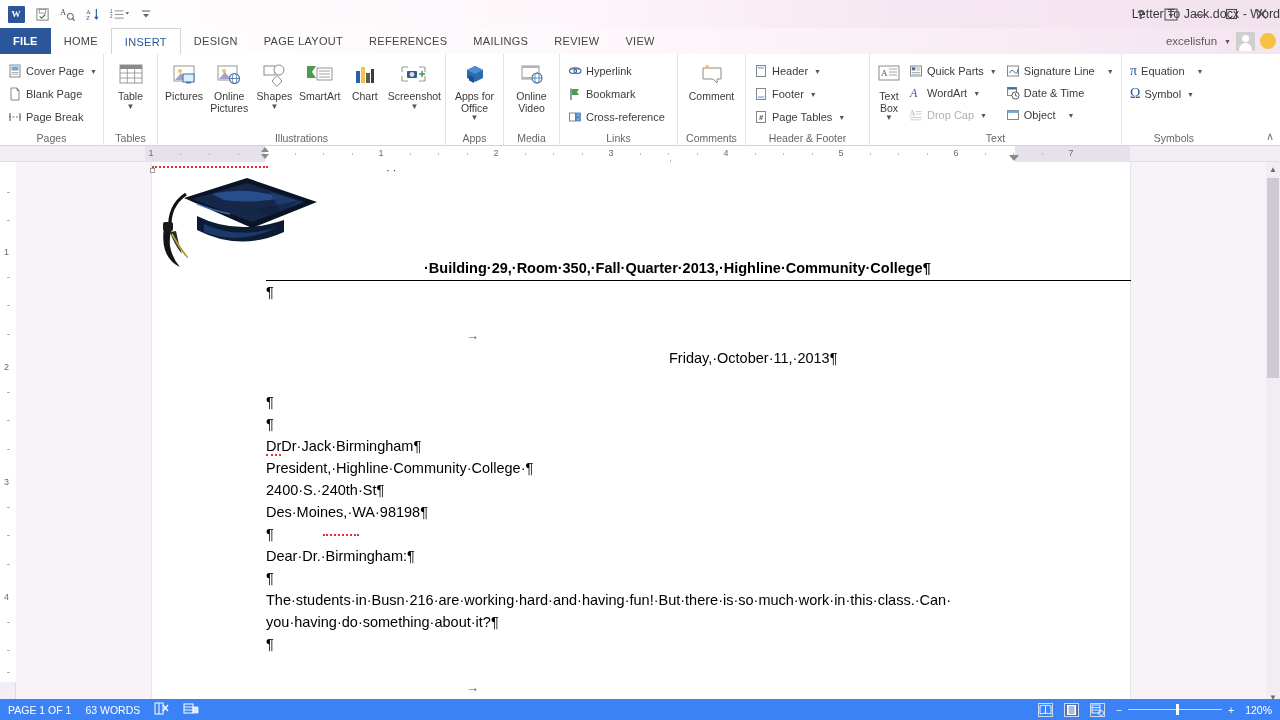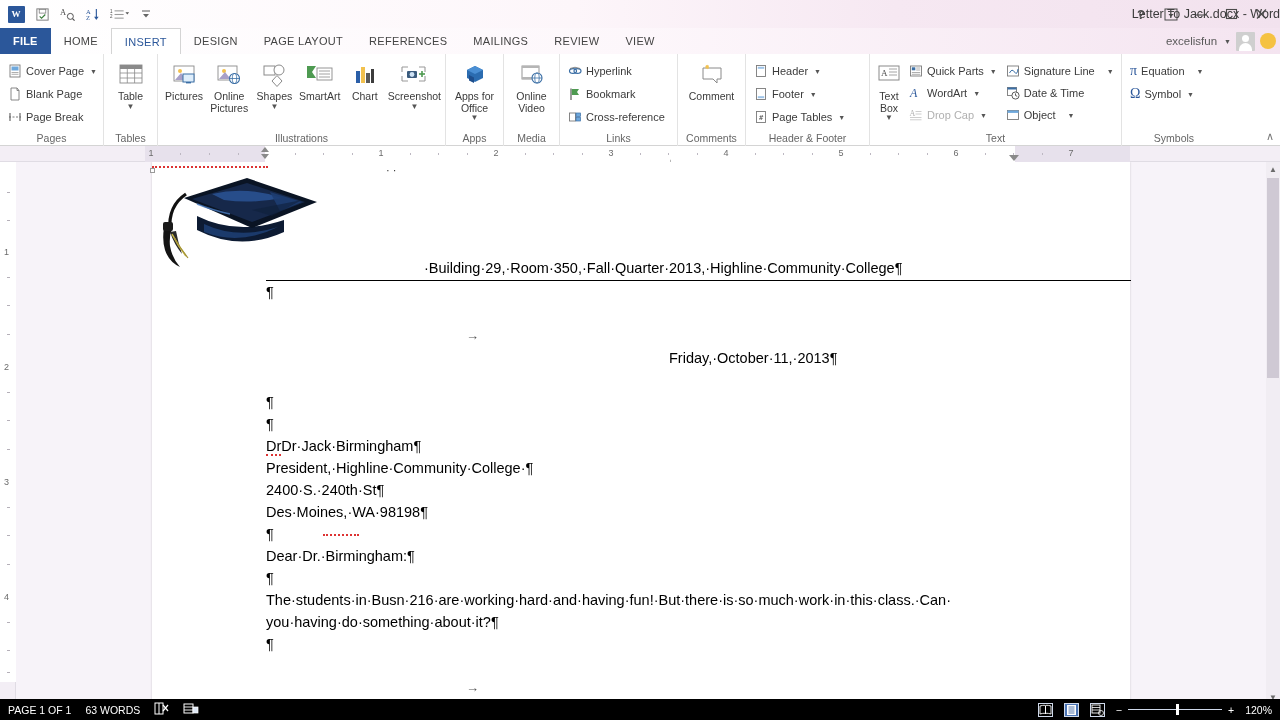--- a/index.html
+++ b/index.html
@@ -146,21 +146,21 @@
   .vscroll {
     position:absolute; right:0; top:162px; width:14px; height:543px; background:#f1edf3;
   }
   .vscroll .thumb { position:absolute; left:1px; top:16px; width:12px; height:200px; background:#cfc9d4; }
   .vscroll .arr { position:absolute; left:0; width:14px; height:15px; font-size:8px; color:#6b6b6b;
                   display:flex;align-items:center;justify-content:center;}
 
   
   .statusbar {
     position:absolute; bottom:0; left:0; width:1280px; height:21px;
-    background:#000000; color:#fff; display:flex; align-items:center;
+    background:#3b82f6; color:#fff; display:flex; align-items:center;
     font-size:10.5px;
   }
   .sb-left { display:flex; align-items:center; gap:14px; padding-left:8px; }
   .sb-right { position:absolute; right:8px; display:flex; align-items:center; gap:11px; }
   .zoomslider { display:flex; align-items:center; gap:6px; }
   .zs-track { width:94px; height:1px; background:#cfd9ea; position:relative; }
   .zs-knob { position:absolute; left:48px; top:-5px; width:3px; height:11px; background:#fff; }
   .vicon { width:15px;height:14px;border:1px solid #cfd9ea; display:inline-block; position:relative;}
   .vicon.active { background:#4a74b5; }
 </style>
@@ -694,21 +694,21 @@
         <path d="M118 20 L150 30 L128 39 Z" fill="#1d3d72" opacity="0.9"></path>
         <path d="M100 38 L150 28 L120 44 Z" fill="#0f1f3b" opacity="0.6"></path>
         <path d="M45 32 Q60 38 78 42" stroke="#4b7ec4" stroke-width="1.4" fill="none" opacity="0.8"></path>
       </svg>
       <div class="imgsel-dot" style="left:-2px;top:-4px;"></div>
     </div>
     <div style="position:absolute;left:0px;top:4px;width:116px;border-top:2px dotted #d33;"></div>
     <div style="position:absolute;left:234px;top:2px;font-size:11px;color:#333;letter-spacing:3px;">··</div>
 
     <div class="pagebody" style="top:95px;">
-      <div class="ln" style="padding-left:158px;">·Building·29,·Room·350,·Fall·Quarter·2013,·Highline·Community·College¶</div>
+      <div class="ln" style="padding-left:158px;font-weight:bold;">·Building·29,·Room·350,·Fall·Quarter·2013,·Highline·Community·College¶</div>
     </div>
     <div class="midsep" style="top:118px;width:865px;"></div>
 
     <div class="pagebody" style="top:119px;">
       <div class="ln">¶</div>
 
       <div class="ln" style="position:relative;">
         <span class="tabarrow" style="position:absolute;left:200px;">→</span>
         <span style="position:absolute;left:403px;">Friday,·October·11,·2013¶</span>
       </div>

